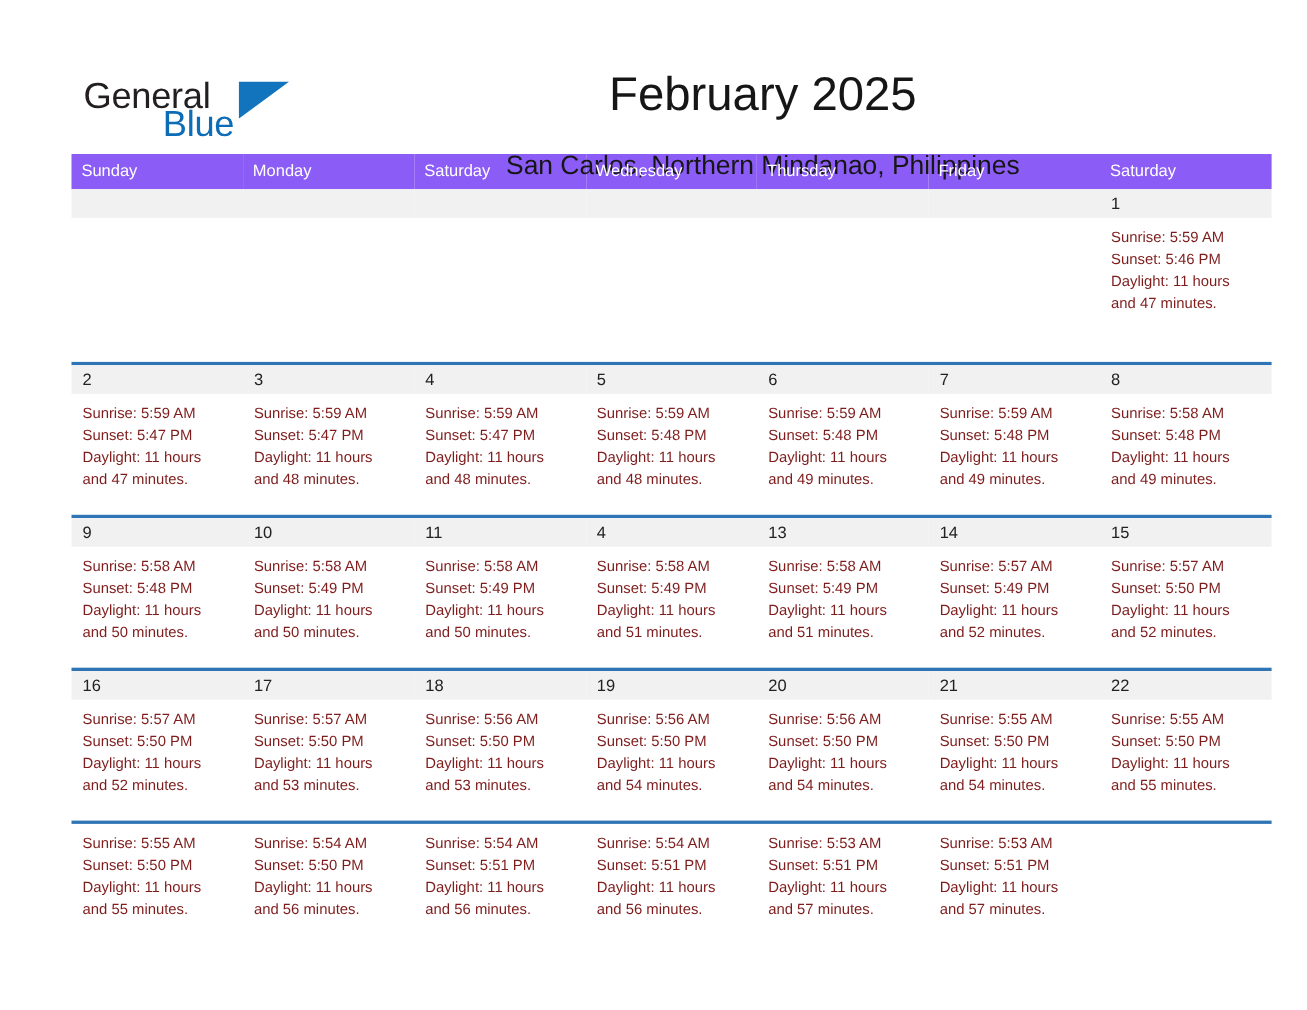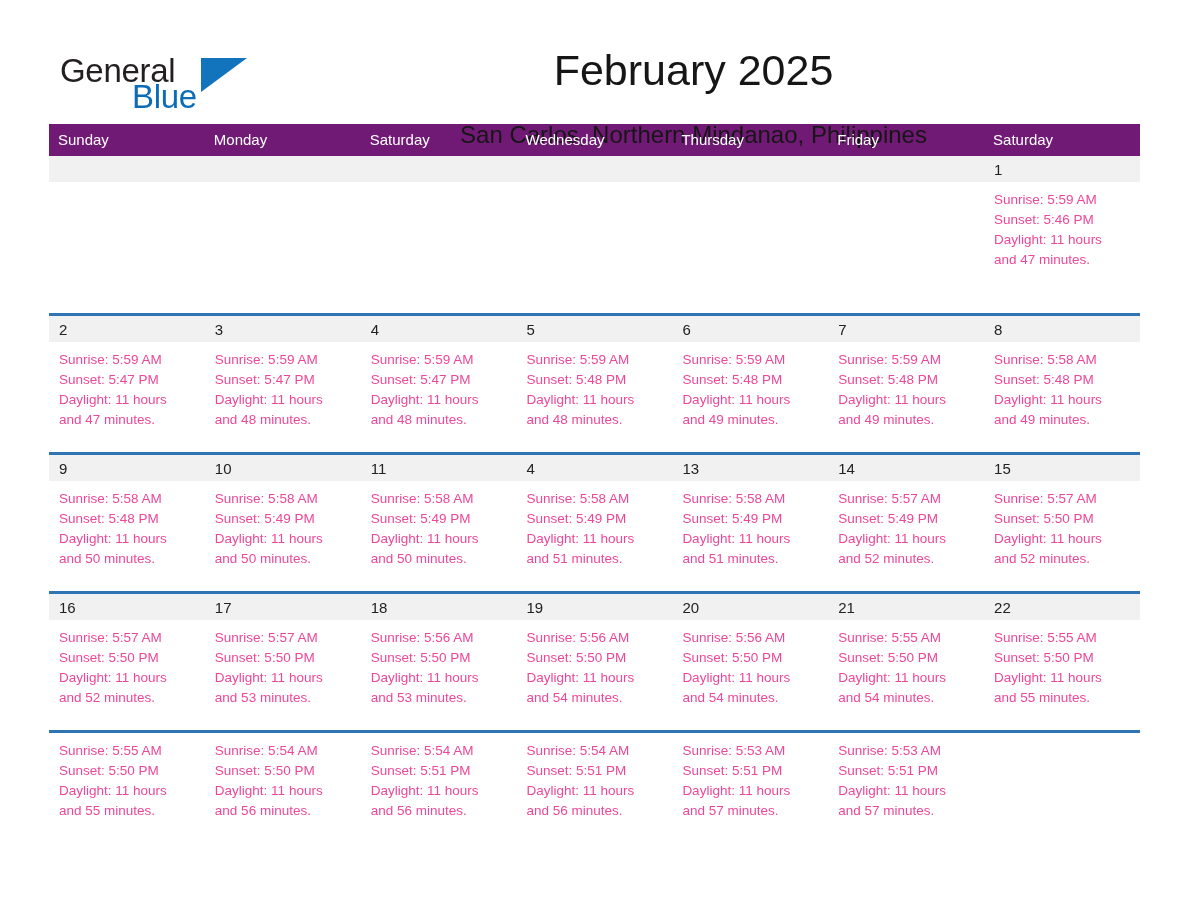--- a/index.html
+++ b/index.html
@@ -14,21 +14,21 @@
     height: 918px;
     font-family: "Liberation Sans", sans-serif;
     color: #1a1a1a;
     overflow: hidden;
   }
 
   .page {
     position: relative;
     width: 1188px;
     height: 918px;
-    padding: 0;
+    padding: 16px;
   }
 
   
   .header {
     display: flex;
     align-items: flex-start;
     justify-content: space-between;
     padding: 46px 58px 0 57px;
     height: 110px;
   }
@@ -90,21 +90,21 @@
 
   
   .calendar {
     margin: 14px 48px 0 49px;
     width: 1091px;
     border-collapse: collapse;
     table-layout: fixed;
   }
 
   .calendar thead th {
-    background: #701a75;
+    background: #8b5cf6;
     color: #ffffff;
     font-size: 15px;
     font-weight: 400;
     text-align: left;
     padding: 7px 0 8px 9px;
     height: 29px;
     border: none;
   }
 
   
@@ -124,21 +124,21 @@
     background: #2f75b5;
     border: none;
     line-height: 0;
     font-size: 0;
   }
   .detail-row td {
     vertical-align: top;
     padding: 8px 10px 0 10px;
     font-size: 13.5px;
     line-height: 20px;
-    color: #ec4899;
+    color: #7f1d1d;
     border: none;
   }
   .detail-row.first-week td { height: 105px; }
   .detail-row td .ln { display: block; white-space: nowrap; }
 
   .spacer-row td {
     height: 22px;
     border: none;
     padding: 0;
     font-size: 0;

